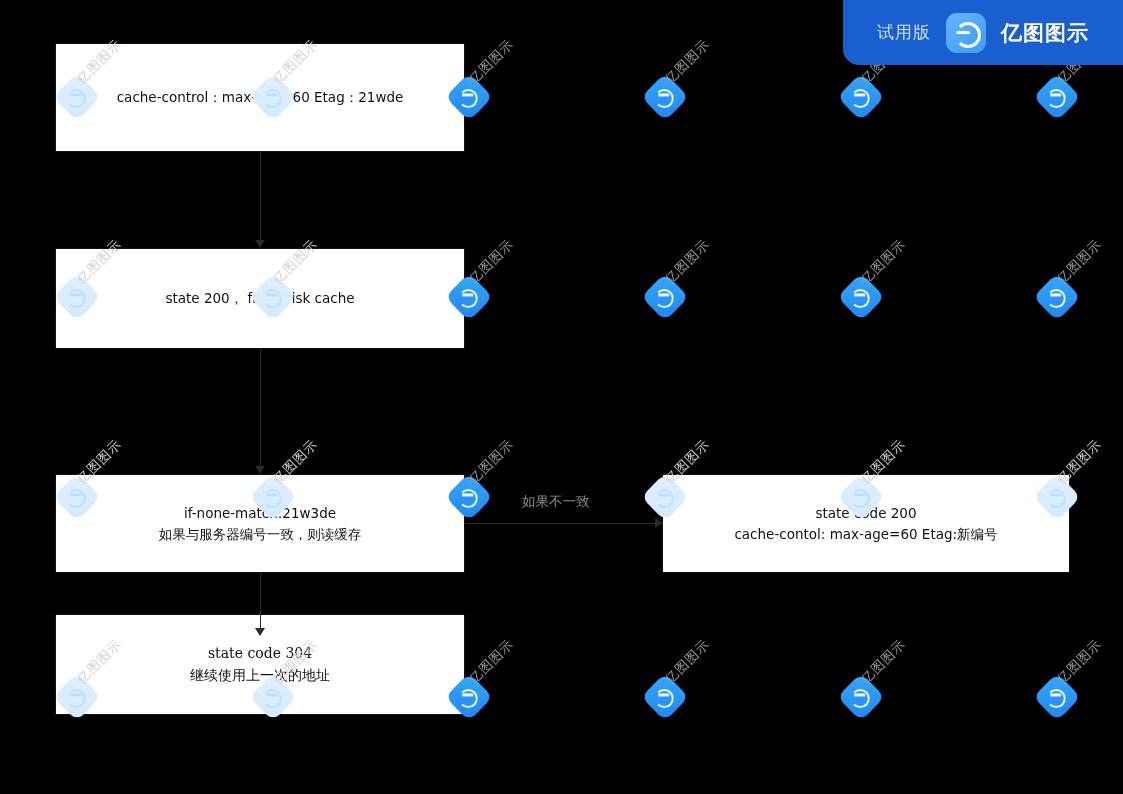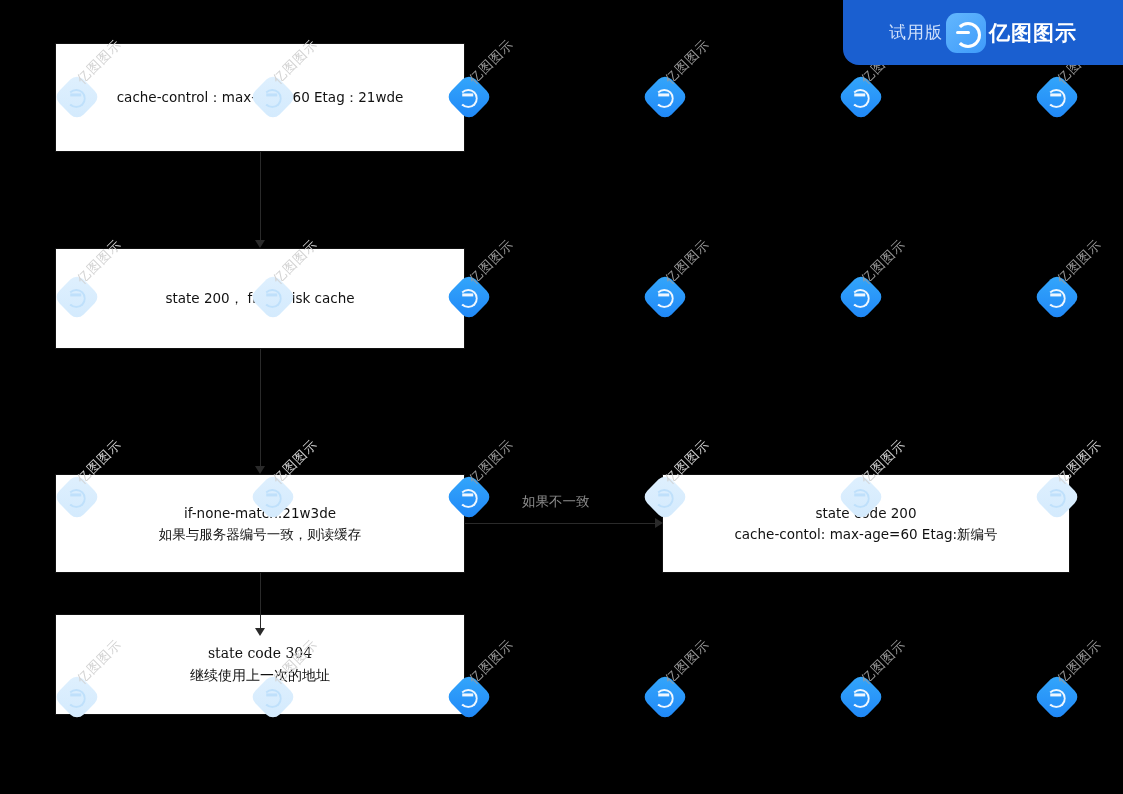--- a/index.html
+++ b/index.html
@@ -140,21 +140,21 @@
     position: absolute;
     right: 0;
     top: 0;
     width: 280px;
     height: 65px;
     background: #1a5fd0;
     border-bottom-left-radius: 16px;
     display: flex;
     align-items: center;
     justify-content: center;
-    gap: 3px;
+    gap: 15px;
     z-index: 20;
   }
   .trial-text {
     color: #cfe0fb;
     font-size: 17px;
     letter-spacing: 1px;
     font-family: "DejaVu Sans", sans-serif;
   }
   .trial-logo {
     width: 40px;

